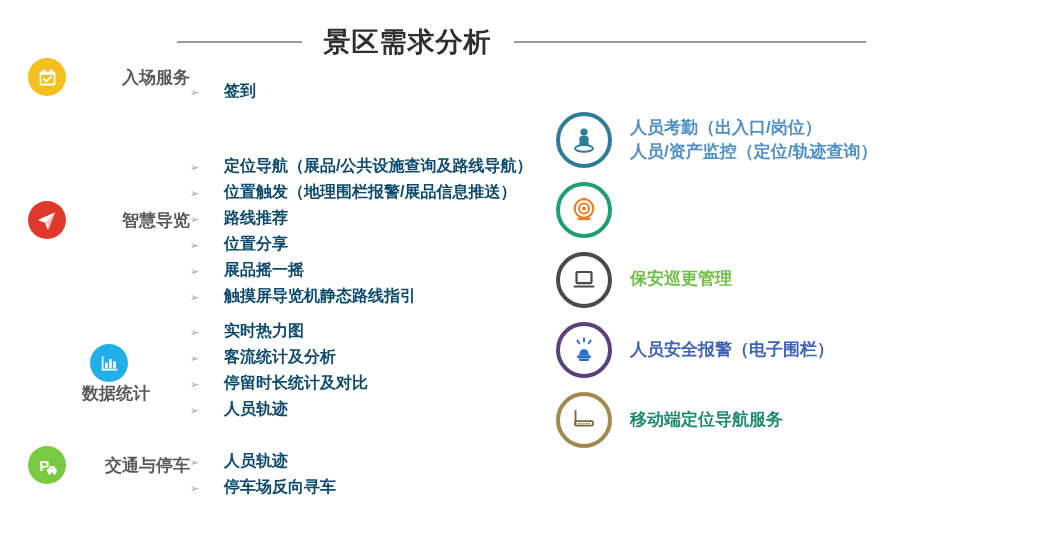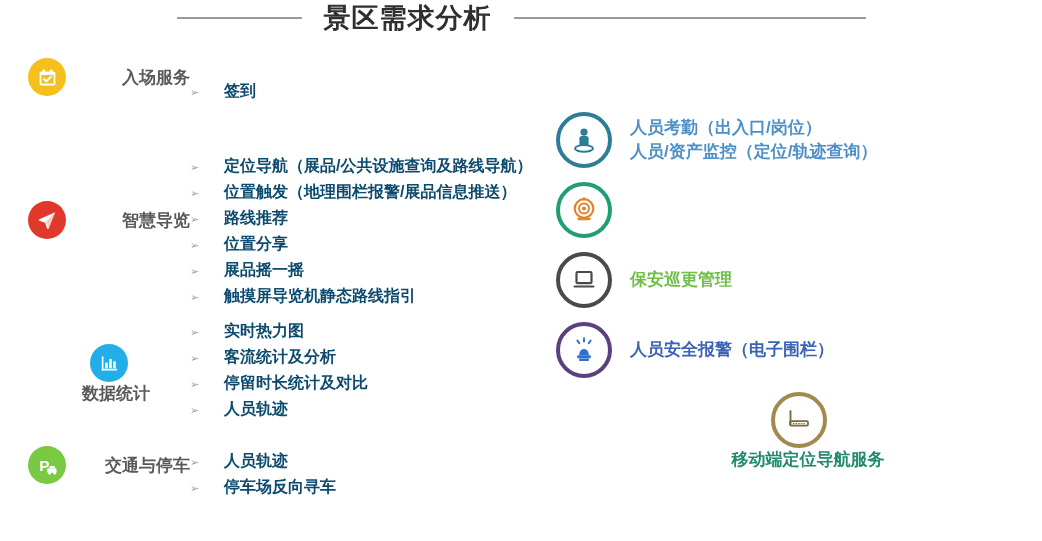--- a/index.html
+++ b/index.html
@@ -11,21 +11,21 @@
     width: 1042px;
     height: 541px;
     font-family: "Liberation Sans", "DejaVu Sans", sans-serif;
     overflow: hidden;
     position: relative;
   }
 
   
   .title-row {
     position: absolute;
-    top: 0;
+    top: 24px;
     left: 0;
     width: 1042px;
     height: 36px;
     display: flex;
     align-items: center;
     justify-content: center;
   }
   .title-rule {
     height: 2px;
     background: #9a9a9a;
@@ -290,21 +290,21 @@
       <svg width="30" height="30" viewBox="0 0 30 30" aria-hidden="true">
         <circle cx="15" cy="13.5" r="9.3" fill="none" stroke="#E5832A" stroke-width="2.2"></circle>
         <circle cx="15" cy="13.5" r="5" fill="none" stroke="#E5832A" stroke-width="2"></circle>
         <circle cx="15" cy="13.5" r="2.1" fill="#E5832A"></circle>
         <rect x="8.5" y="22.6" width="13" height="2.6" rx="0.8" fill="#E5832A"></rect>
         <rect x="13.6" y="2.4" width="2.8" height="3.1" rx="0.8" fill="#E5832A"></rect>
       </svg>
     </div>
   </div>
 
-  <div class="feature" style="margin-bottom:14px;">
+  <div class="feature" style="margin-bottom:14px;font-family:Liberation Mono, monospace;">
     <div class="ring-icon" style="border-color:#4A4A4A;">
       <svg width="30" height="26" viewBox="0 0 30 26" aria-hidden="true">
         <rect x="7.5" y="5" width="15" height="11.2" rx="1.2" fill="none" stroke="#4A4A4A" stroke-width="2.2"></rect>
         <rect x="4.5" y="18.4" width="21" height="2.2" rx="1.1" fill="#4A4A4A"></rect>
       </svg>
     </div>
     <div class="feature-text" style="color:#6CBE45;">
       <span>保安巡更管理</span>
     </div>
   </div>
@@ -320,21 +320,21 @@
         <path d="M10.2 20.2c0-3.4 1.9-6.3 4.8-6.3s4.8 2.9 4.8 6.3z" fill="#2C6FD1"></path>
         <rect x="8.2" y="20.2" width="13.6" height="3" rx="1" fill="#2C6FD1"></rect>
         <rect x="10" y="23.6" width="10" height="2.4" rx="0.9" fill="#2C6FD1"></rect>
       </svg>
     </div>
     <div class="feature-text" style="color:#3C63B5;">
       <span>人员安全报警（电子围栏）</span>
     </div>
   </div>
 
-  <div class="feature" style="margin-bottom:0;flex-direction:column;">
+  <div class="feature" style="margin-bottom:0;">
     <div class="ring-icon" style="border-color:#A3894E;">
       <svg width="32" height="26" viewBox="0 0 32 26" aria-hidden="true">
         <line x1="7.5" y1="4" x2="7.5" y2="17.5" stroke="#7E6B3D" stroke-width="1.9" stroke-linecap="round"></line>
         <rect x="7" y="14.2" width="18" height="4.4" rx="1.3" fill="none" stroke="#7E6B3D" stroke-width="1.8"></rect>
         <g fill="#7E6B3D">
           <rect x="10" y="16" width="1.5" height="1.3"></rect>
           <rect x="12.6" y="16" width="1.5" height="1.3"></rect>
           <rect x="15.2" y="16" width="1.5" height="1.3"></rect>
           <rect x="17.8" y="16" width="1.5" height="1.3"></rect>
           <rect x="20.4" y="16" width="1.5" height="1.3"></rect>

